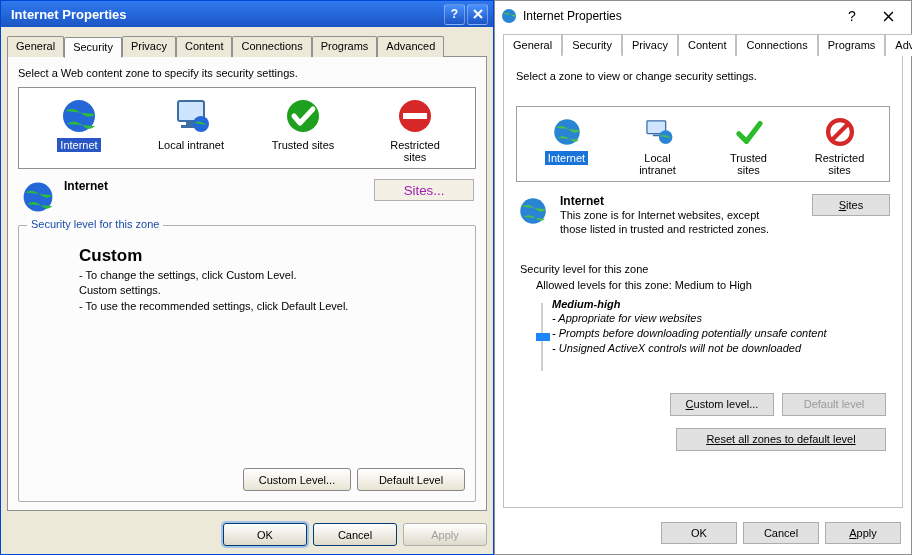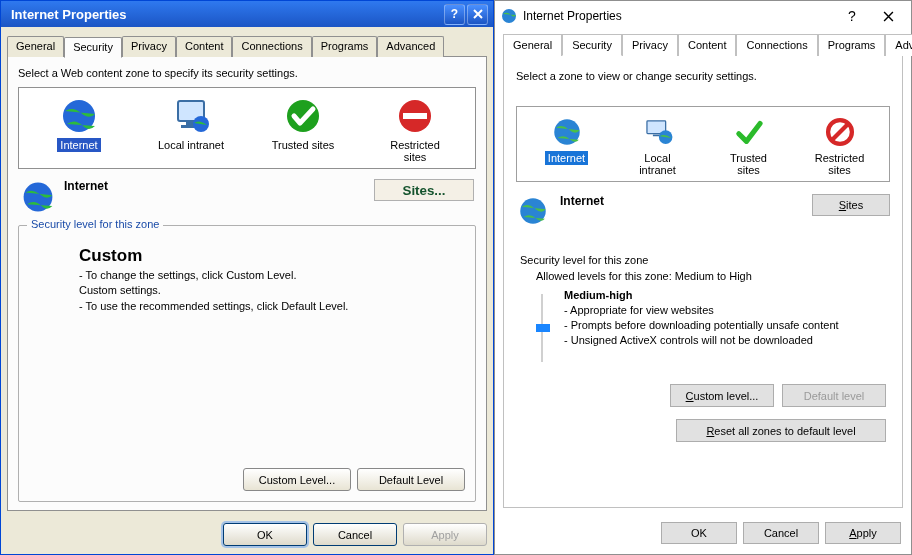--- a/index.html
+++ b/index.html
@@ -105,23 +105,22 @@
     align-items: flex-start;
     margin: 10px 2px 4px;
   }
   .zone-detail .txt { margin-left: 8px; flex: 1; }
   .zone-detail .txt .zname { font-weight: bold; font-size: 12px; }
   .zone-detail .txt .zdesc { color: #000; line-height: 1.3; }
   .xp-sites-btn {
     width: 100px; height: 22px;
     border: 1px solid #b0b0b0;
     background: #f4f0e6;
-    color: #14532d;
+    color: #a21caf;
     cursor: default;
-    font-weight: bold;
   }
   .group-box {
     border: 1px solid #b0b0b0;
     margin: 6px 0 0;
     padding: 12px 10px 10px;
     position: relative;
     flex: 1;
     display: flex;
     flex-direction: column;
     border-radius: 2px;
@@ -241,21 +240,21 @@
     position: relative;
     padding: 8px 4px 0;
     flex: 1;
     display: flex;
     flex-direction: column;
   }
   .w10-group-label {
     font-size: 11px;
   }
   .w10-allowed { margin: 4px 0 0 16px; }
-  .w10-level-row { display: flex; margin: 6px 0 0 12px; gap: 12px; align-items:flex-start;}
+  .w10-level-row { display: flex; margin: 6px 0 0 12px; gap: 0; align-items:flex-start;font-style:italic;}
   .slider {
     width: 20px;
     height: 80px;
     position: relative;
   }
   .slider .track {
     position: absolute;
     left: 9px; top: 6px; bottom: 6px; width: 2px;
     background: #d0d0d0;
   }
@@ -274,21 +273,21 @@
   }
   .w10-btn {
     min-width: 104px;
     height: 23px;
     border: 1px solid #adadad;
     background: #e1e1e1;
     font-size: 11px;
     cursor: pointer;
   }
   .w10-btn.disabled { color: #9a9a9a; cursor: default; }
-  .w10-reset-row { display: flex; justify-content: flex-end; margin-top: 12px; }
+  .w10-reset-row { display: flex; justify-content: flex-end; margin-top: 12px; text-decoration: underline; }
   .w10-dialog-row {
     display: flex; justify-content: flex-end; gap: 6px;
     padding: 8px 10px 10px;
   }
   .w10-dbtn {
     width: 76px; height: 22px;
     border: 1px solid #adadad;
     background: #e1e1e1;
     font-size: 11px;
     cursor: pointer;
@@ -457,20 +456,21 @@
     </div>
 
     <div class="w10-detail">
       <svg class="zicon" style="width:34px;height:34px" viewBox="0 0 40 40">
         <circle cx="20" cy="20" r="15" fill="#2a84d4"></circle>
         <path d="M7 15 Q14 10 22 17 Q30 24 35 18" fill="#49c04a"></path>
         <path d="M9 27 Q16 22 24 29 Q30 34 34 29" fill="#49c04a"></path>
       </svg>
       <div class="txt">
         <div class="zname">Internet</div>
+        <div class="zdesc">This zone is for Internet websites, except those listed in trusted and restricted zones.</div>
       </div>
       <div style="flex:1"></div>
       <button class="w10-sites"><span class="u">S</span><span>ites</span></button>
     </div>
 
     <div class="w10-group">
       <div class="w10-group-label">Security level for this zone</div>
       <div class="w10-allowed">Allowed levels for this zone: Medium to High</div>
 
       <div class="w10-level-row">

